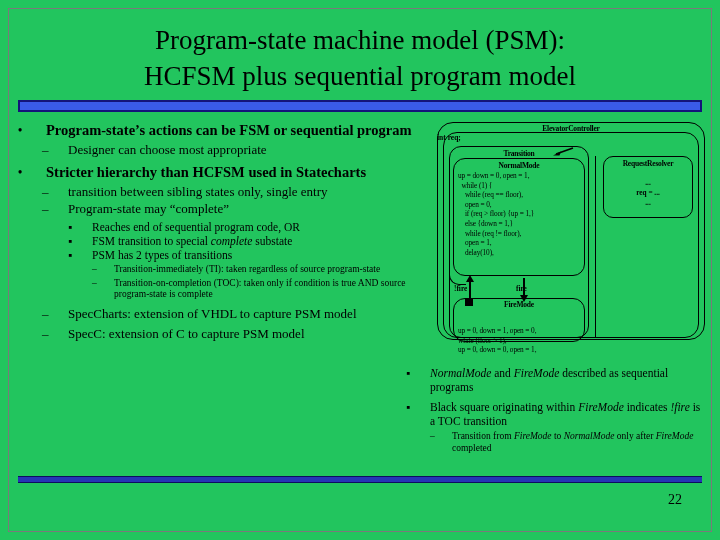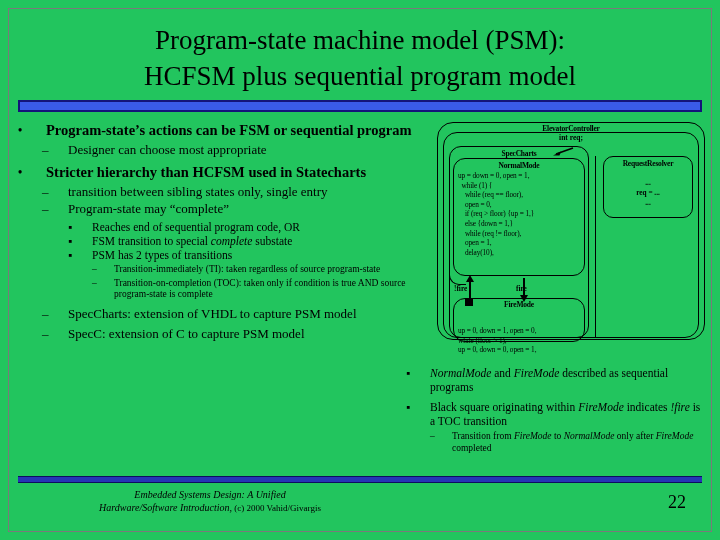--- a/index.html
+++ b/index.html
@@ -132,21 +132,21 @@
     position: absolute;
     left: 0; top: 4px; width: 268px;
     text-align: center;
     font-size: 7.5px;
     font-weight: bold;
     letter-spacing: -0.2px;
   }
   .ctrl-var {
     position: absolute;
     left: 0; top: 13px; width: 268px;
-    text-align: center;
+    text-align: left;
     font-size: 7.5px;
     font-weight: bold;
   }
   .unit-title {
     position: absolute;
     left: 12px; top: 29px; width: 140px;
     text-align: center;
     font-size: 7.5px;
     font-weight: bold;
     letter-spacing: -0.2px;
@@ -253,21 +253,21 @@
     width: 340px;
     text-align: center;
     font-size: 10px;
     line-height: 13px;
     font-style: italic;
   }
   #footer .plain { font-style: normal; font-size: 9px; }
   #pagenum {
     position: absolute;
     left: 668px; top: 492px;
-    font-size: 18px;
+    font-size: 14px;
   }
 </style>
 </head>
 <body>
 
 <div id="slide">
 
   <div class="slide-frame"></div>
 
   <div class="title">
@@ -361,21 +361,21 @@
   <div id="diagram">
 
     <div class="rbox box-outer"></div>
     <div class="rbox box-inner"></div>
     <div class="col-divider"></div>
 
     <div class="ctrl-title">ElevatorController</div>
     <div class="ctrl-var">int req;</div>
 
     <div class="rbox box-unit"></div>
-    <div class="unit-title">SpecCharts</div>
+    <div class="unit-title">Transition</div>
 
     <svg class="init-arrow" viewBox="0 0 24 10">
       <path d="M23 1 L6 7" stroke="#000" stroke-width="1.6" fill="none"></path>
       <path d="M3 8.5 L11 4.5 L9.5 8.5 Z" fill="#000"></path>
     </svg>
 
     <div class="rbox box-normal"></div>
     <div class="normal-title">NormalMode</div>
     <div class="code normal-code">up = down = 0, open = 1,
   while (1) {
@@ -404,20 +404,16 @@
 
     <div class="rbox box-req"></div>
     <div class="req-title">RequestResolver</div>
     <div class="req-code">
       <div>...</div>
       <div>req = ...</div>
       <div>...</div>
     </div>
   </div>
 
-  <div id="footer">
-    <div>Embedded Systems Design: A Unified</div>
-    <div><span>Hardware/Software Introduction,</span><span class="plain"> (c) 2000 Vahid/Givargis</span></div>
-  </div>
 
   <div id="pagenum">22</div>
 
 </div>
 
 </body></html>

